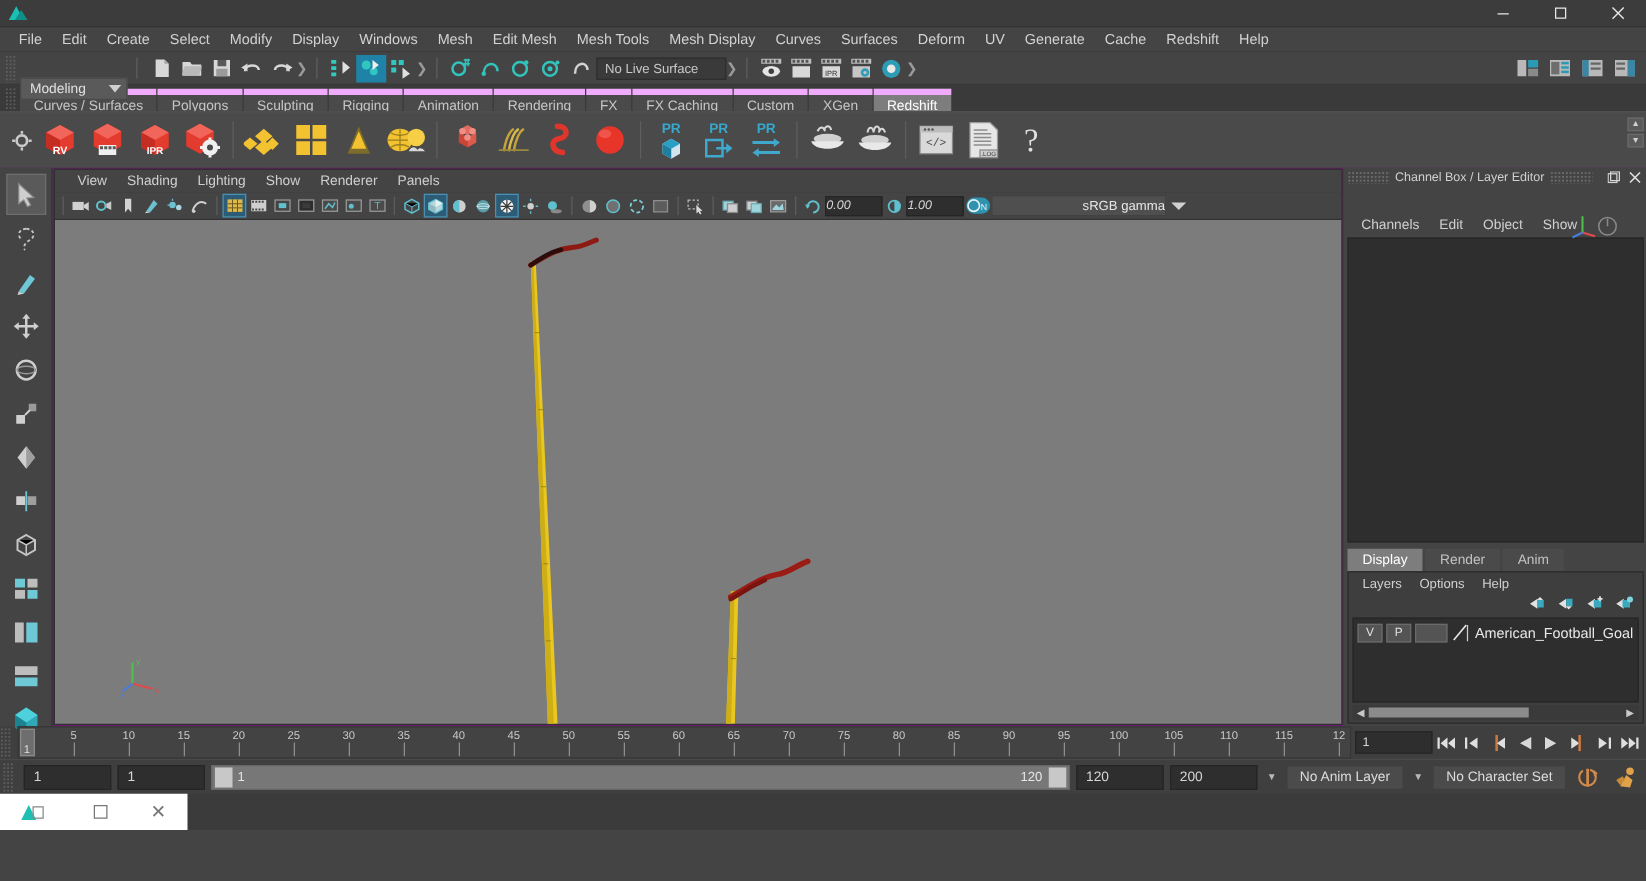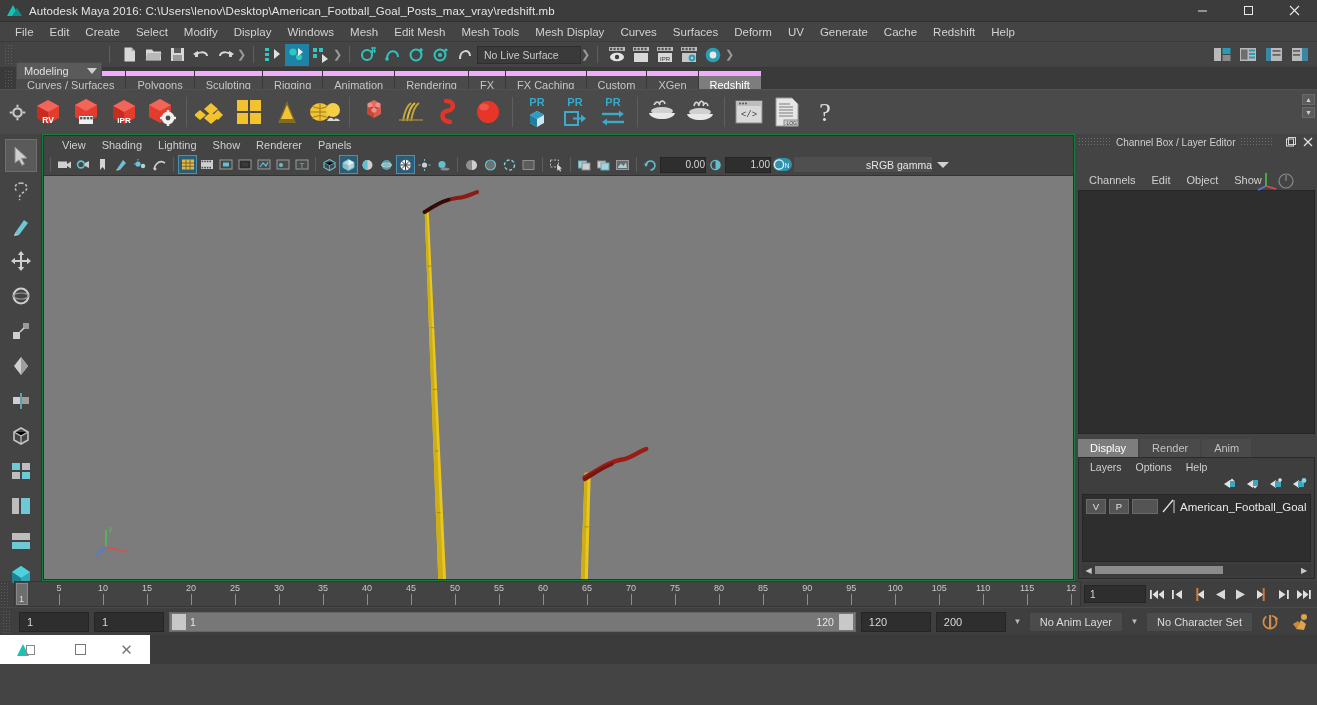--- a/index.html
+++ b/index.html
@@ -64,39 +64,39 @@
     padding-left:4px;position:relative;border-top:1px solid #515151;}
   .shelf-gear{width:26px;height:40px;display:flex;align-items:center;justify-content:center;flex:none;}
   .shelf-items{display:flex;align-items:center;gap:2px;}
   .shitem{width:36px;height:38px;display:flex;align-items:center;justify-content:center;flex:none;}
   .shelf-div{width:1px;height:30px;background:#5e5e5e;margin:0 6px;flex:none;}
   .shelf-scroll{position:absolute;right:2px;top:4px;display:flex;flex-direction:column;gap:2px;}
   .shelf-scroll div{width:13px;height:11px;background:#5a5a5a;border:1px solid #6a6a6a;
     display:flex;align-items:center;justify-content:center;color:#d0d0d0;font-size:7px;}
 
   
-  .main{display:flex;height:447px;background:#15803d;}
+  .main{display:flex;height:447px;background:#701a75;}
   .toolbox{width:42px;background:#444;display:flex;flex-direction:column;
     align-items:center;padding-top:5px;border-right:1px solid #333;}
   .tbx{width:32px;height:33px;display:flex;align-items:center;justify-content:center;
     margin-bottom:2px;flex:none;}
   .tbx.sel{background:#5a5a5a;border:1px solid #6e6e6e;}
   .tbx-gap{height:12px;}
 
   .vpwrap{flex:1;display:flex;flex-direction:column;background:#3b3b3b;
     border:1px solid #2f2f2f;margin:1px;}
   .vpmenu{height:18px;background:#444;display:flex;align-items:center;padding-left:10px;}
   .vpmenu span{color:#cfcfcf;font-size:11px;padding:0 8px;line-height:18px;}
   .vptool{height:22px;background:#444;display:flex;align-items:center;padding-left:2px;
     border-bottom:1px solid #333;}
   .vtb{width:19px;height:19px;display:flex;align-items:center;justify-content:center;flex:none;}
   .vtb.on{background:#2c5c76;border:1px solid #4d8fb0;}
   .vdiv{width:1px;height:15px;background:#5c5c5c;margin:0 4px;flex:none;}
   .numfield{width:46px;height:16px;background:#2e2e2e;border:1px solid #252525;
-    color:#d8d8d8;font-size:10px;display:flex;align-items:center;justify-content:flex-end;flex:none;}
+    color:#d8d8d8;font-size:10px;display:flex;align-items:center;justify-content:flex-start;flex:none;font-style:italic;}
   .gammasel{width:140px;height:17px;background:#4f4f4f;border:1px solid #424242;
     color:#e6e6e6;font-size:10.5px;display:flex;align-items:center;padding-left:6px;flex:none;justify-content:flex-end;}
   .gcaret{width:20px;height:17px;display:flex;align-items:center;justify-content:center;flex:none;}
   .viewport{flex:1;background:#7c7c7c;position:relative;overflow:hidden;}
   .vp-label{position:absolute;left:0;right:0;bottom:5px;text-align:center;
     color:#1a1a1a;font-size:10.5px;font-weight:bold;}
   .axisgiz{position:absolute;left:52px;bottom:20px;width:36px;height:36px;}
 
   
   .rightpanel{width:242px;background:#444;display:flex;}
@@ -190,21 +190,20 @@
 </head>
 <body>
 
 <div class="app">
 
   <div class="titlebar">
     <div class="tb-icon">
         <div class="a"></div>
         <div class="b"></div>
       </div>
-    <div class="tb-title">Autodesk Maya 2016: C:\Users\lenov\Desktop\American_Football_Goal_Posts_max_vray\redshift.mb</div>
     <div class="tb-spacer"></div>
     <div class="winbtn">
       <svg width="11" height="11" viewBox="0 0 11 11">
           <line x1="1" y1="6" x2="10" y2="6" stroke="#e8e8e8" stroke-width="1"></line>
         </svg>
     </div>
     <div class="winbtn">
       <svg width="11" height="11" viewBox="0 0 11 11">
           <rect x="1.5" y="1.5" width="8" height="8" fill="none" stroke="#e8e8e8" stroke-width="1"></rect>
         </svg>

